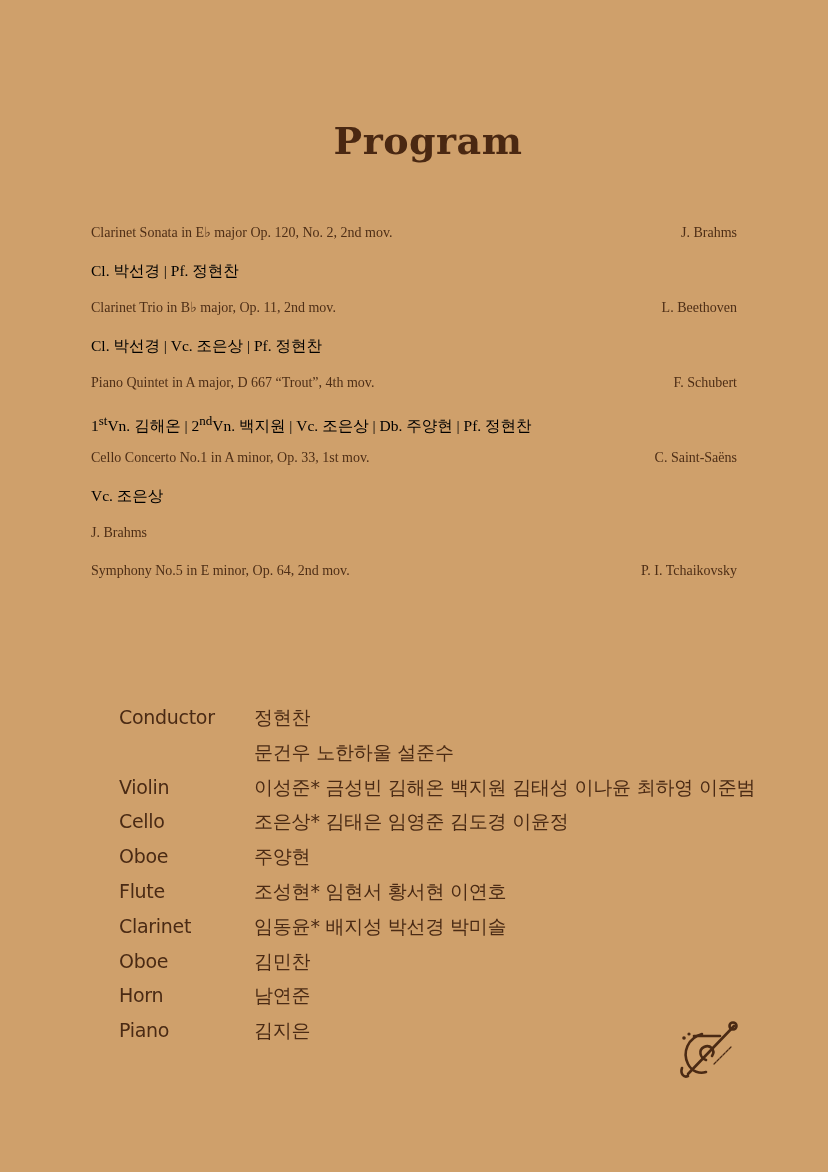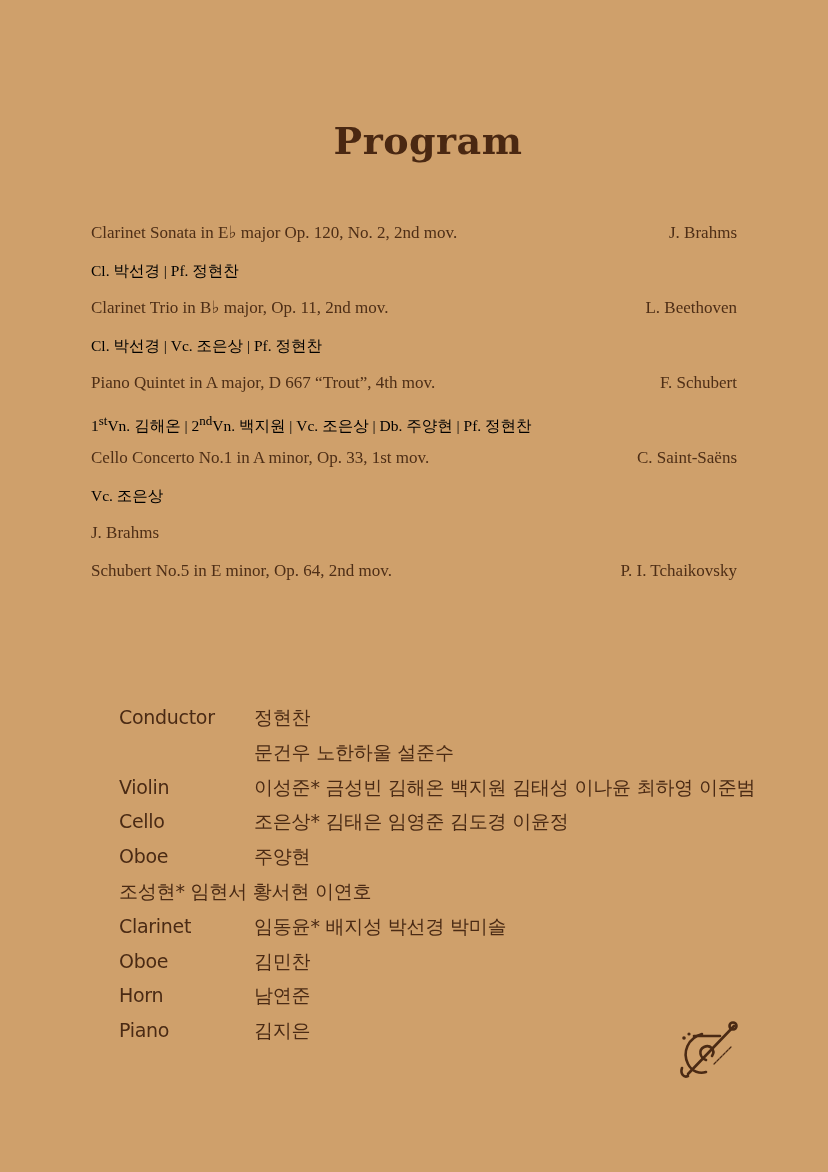--- a/index.html
+++ b/index.html
@@ -19,21 +19,21 @@
     color: #4a2812;
     letter-spacing: 0.5px;
     margin-left: 28px;
   }
   .program {
     position: absolute; left: 91px; width: 646px; top: 214px;
     font-family: "Liberation Serif", serif;
   }
   .piece {
     display: flex; justify-content: space-between; align-items: flex-end;
-    font-size: 17px; height: 37.5px; line-height: 37.5px;
+    font-size: 14px; height: 37.5px; line-height: 37.5px;
     color: #4e2e16;
   }
   .performers {
     font-size: 15.5px; height: 37.5px; line-height: 37.5px;
     color: #000000;
   }
   .performers sup { font-size: 13px; vertical-align: 6px; }
   .cast {
     position: absolute; left: 92px; top: 700px; width: 660px;
     font-family: "DejaVu Sans", sans-serif;
@@ -110,21 +110,21 @@
   <div class="performers">
     <span>Vc.</span>
     <span>조은상</span>
   </div>
 
   <div class="piece">
     <span>J. Brahms</span>
   </div>
 
   <div class="piece">
-    <span>Schubert No.5 in E minor, Op. 64, 2nd mov.</span>
+    <span>Symphony No.5 in E minor, Op. 64, 2nd mov.</span>
     <span>P. I. Tchaikovsky</span>
   </div>
 </div>
 
 <div class="cast">
   <div class="cast-row">
     <span class="cast-role">Conductor</span>
     <span class="cast-names">정현찬</span>
   </div>
   <div class="cast-row">
@@ -137,20 +137,21 @@
   </div>
   <div class="cast-row">
     <span class="cast-role">Cello</span>
     <span class="cast-names">조은상* 김태은 임영준 김도경 이윤정</span>
   </div>
   <div class="cast-row">
     <span class="cast-role">Oboe</span>
     <span class="cast-names">주양현</span>
   </div>
   <div class="cast-row">
+    <span class="cast-role">Flute</span>
     <span class="cast-names">조성현* 임현서 황서현 이연호</span>
   </div>
   <div class="cast-row">
     <span class="cast-role">Clarinet</span>
     <span class="cast-names">임동윤* 배지성 박선경 박미솔</span>
   </div>
   <div class="cast-row">
     <span class="cast-role">Oboe</span>
     <span class="cast-names">김민찬</span>
   </div>

